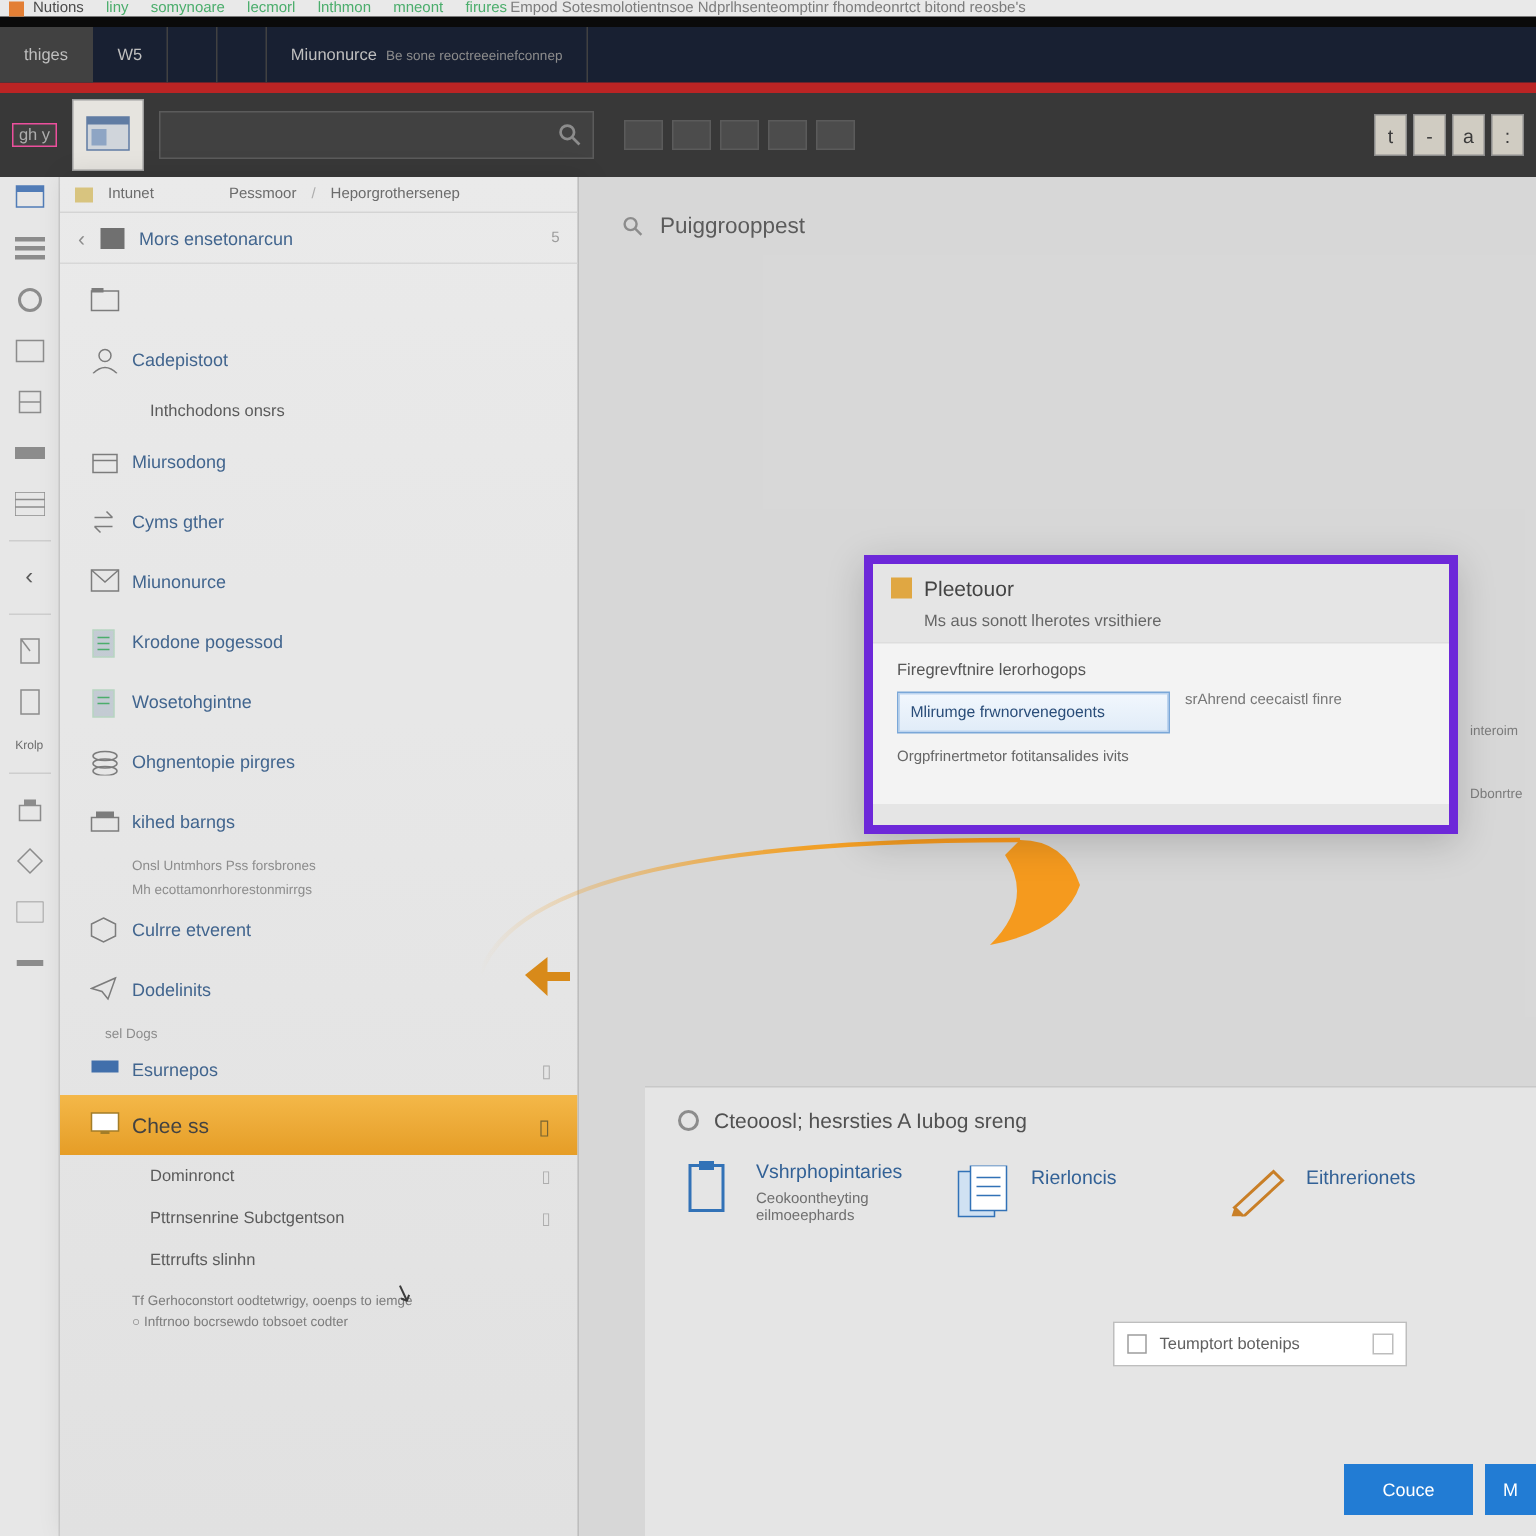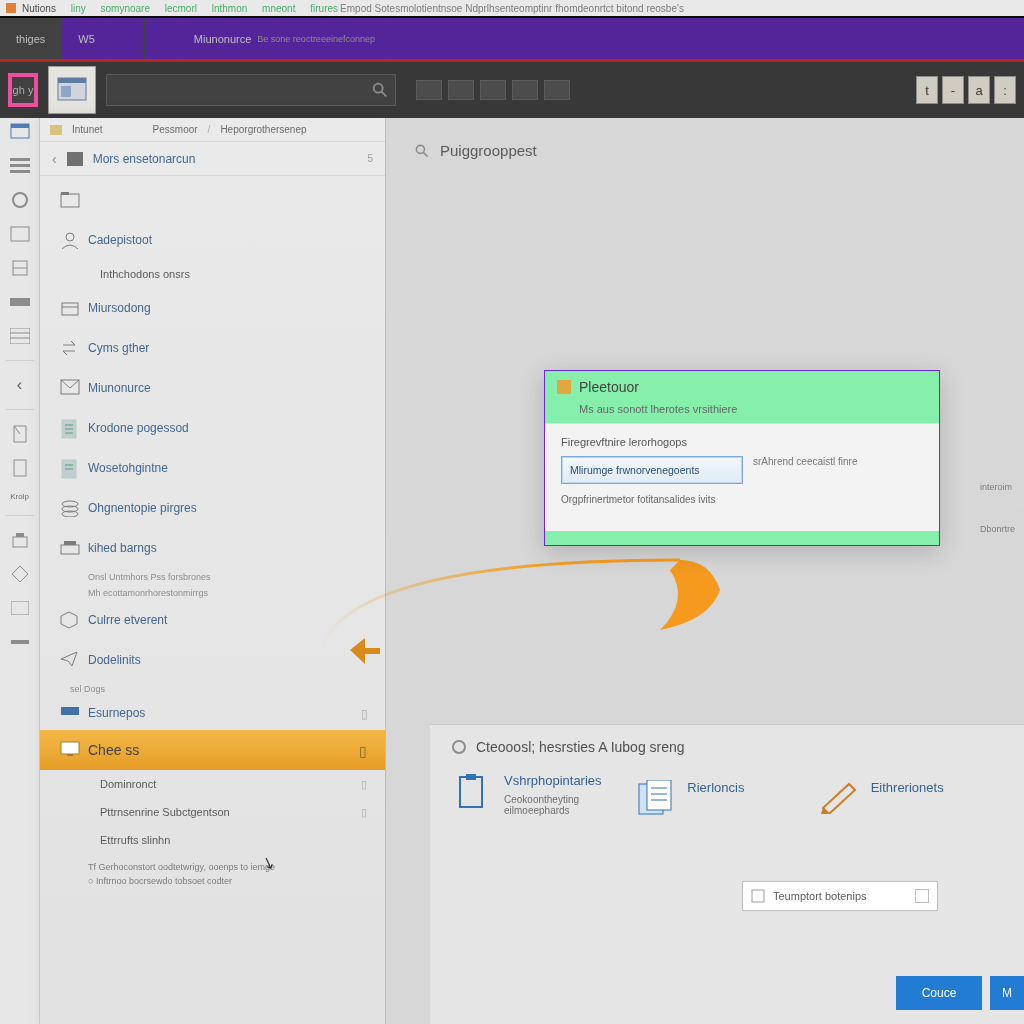--- a/index.html
+++ b/index.html
@@ -1,32 +1,32 @@
 <!DOCTYPE html>
 <html><head>
 <meta charset="utf-8">
 <style>
 *{box-sizing:border-box;margin:0;padding:0;font-family:"Segoe UI",Arial,sans-serif;-webkit-font-smoothing:antialiased}
 html,body{width:1024px;height:1024px;overflow:hidden;background:#cfcfcf}
 .root{width:1024px;height:1024px;position:relative;background:#cfcfcf}
 
 
-.titlebar{height:18px;background:#e9e9e9;display:flex;align-items:center;font-size:10px;color:#555;padding-left:6px;border-bottom:2px solid #000000;position:relative}
+.titlebar{height:18px;background:#e9e9e9;display:flex;align-items:center;font-size:10px;color:#555;padding-left:6px;border-bottom:7px solid #000000;position:relative}
 .titlebar .app-ic{width:10px;height:10px;background:#e27a2d;margin-right:6px}
 .titlebar .menus span{margin-right:12px;color:#4a6;cursor:pointer}
 .titlebar .menus span:first-child{color:#444}
 .titlebar .center{position:absolute;left:50%;transform:translateX(-50%);color:#777;font-size:10px;white-space:nowrap}
 
-.ribbon{height:44px;background:#4c1d95;display:flex;color:#bdbdbd;font-size:11px;border-bottom:3px solid #b91c1c}
+.ribbon{height:44px;background:#0f172a;display:flex;color:#bdbdbd;font-size:11px;border-bottom:7px solid #b91c1c}
 .ribbon .tab{padding:6px 16px;border-right:1px solid #3a3a3a;display:flex;align-items:center;gap:6px}
 .ribbon .tab.active{background:#3a3a3a}
 .ribbon .subtext{font-size:9px;color:#888}
 
 .toolbar{height:56px;background:#303030;display:flex;align-items:center;padding:0 8px;gap:10px}
-.toolbar .btn{width:30px;height:34px;background:#3a3a3a;border:4px solid #ec4899;display:flex;align-items:center;justify-content:center;color:#aaa;font-size:11px}
+.toolbar .btn{width:30px;height:16px;background:#3a3a3a;border:1px solid #ec4899;display:flex;align-items:center;justify-content:center;color:#aaa;font-size:11px}
 .toolbar .launch{width:48px;height:48px;background:#e5e3de;border:1px solid #999;display:flex;align-items:center;justify-content:center}
 .toolbar .launch svg{width:32px;height:32px}
 .toolbar .search{flex:0 0 290px;height:32px;background:#3a3a3a;border:1px solid #555;position:relative}
 .toolbar .search .mag{position:absolute;right:6px;top:6px;width:18px;height:18px;color:#777}
 .toolbar .grp{display:flex;gap:6px;margin-left:10px}
 .toolbar .ic{width:26px;height:20px;background:#454545;border:1px solid #555}
 .toolbar .right{margin-left:auto;display:flex;gap:4px}
 .toolbar .right .sq{width:22px;height:28px;background:#cfcac0;border:1px solid #888;color:#333;display:flex;align-items:center;justify-content:center;font-size:13px}
 
 
@@ -57,21 +57,21 @@
 .sidebar .divlbl{padding:4px 9px 2px 48px;font-size:9px;color:#888}
 .sidebar .footnotes{padding:6px 20px 10px 48px;font-size:9px;color:#777;line-height:1.6;position:relative}
 .sidebar .footnotes .arrow{position:absolute;right:110px;top:-4px;color:#333;font-size:16px;transform:rotate(20deg)}
 
 
 .content{flex:1;background:#d6d6d6;position:relative;padding:24px 28px}
 .content .chead{display:flex;align-items:center;gap:10px;color:#555;font-size:15px}
 .content .chead .mag{width:16px;height:16px}
 
 
-.card{position:absolute;left:544px;top:370px;width:396px;background:#86efac;border:1px solid #6d28d9;box-shadow:0 6px 24px rgba(0,0,0,.18);padding:0 0 14px;z-index:10}
+.card{position:absolute;left:576px;top:370px;width:396px;background:#e5e5e5;border:6px solid #6d28d9;box-shadow:0 6px 24px rgba(0,0,0,.18);padding:0 0 14px;z-index:10}
 .card .cardhead{display:flex;align-items:center;gap:8px;padding:8px 12px;font-size:14px;color:#444}
 .card .cardhead .ic{width:14px;height:14px;background:#e0a742}
 .card .subtitle{padding:0 12px 8px 34px;font-size:11px;color:#666}
 .card .body{background:#f3f3f3;border-top:1px solid #ddd;padding:12px 16px 14px}
 .card .body .lbl{font-size:11px;color:#555;margin-bottom:8px}
 .card .row{display:flex;gap:10px;margin-bottom:10px}
 .card .sel{flex:0 0 182px;height:28px;border:1px solid #7aa7d8;background:linear-gradient(#f2f7fd,#e0ecf8);font-size:10.5px;color:#2a4d79;padding:0 8px;display:flex;align-items:center;box-shadow:inset 0 0 0 1px #bcd4ef}
 .card .hint{font-size:10px;color:#777}
 .card .checks{font-size:10px;color:#666;margin:6px 0 12px}
 .card .btns{display:flex;gap:14px;align-items:center}
@@ -82,21 +82,21 @@
 .swoosh{position:absolute;left:310px;top:500px;width:420px;height:180px;pointer-events:none;z-index:9}
 
 
 .sidehint{position:absolute;left:980px;top:482px;font-size:9px;color:#777;transform:rotate(0)}
 .sidehint2{position:absolute;left:980px;top:524px;font-size:9px;color:#777}
 
 
 .wizard{position:absolute;left:430px;right:0;top:724px;bottom:0;background:#e4e4e4;border-top:1px solid #c6c6c6;padding:14px 22px}
 .wizard .whead{display:flex;align-items:center;gap:10px;font-size:14px;color:#4a4a4a;margin-bottom:18px}
 .wizard .whead .ring{width:14px;height:14px;border:2px solid #888;border-radius:50%}
-.wizard .opts{display:flex;align-items:flex-end}
+.wizard .opts{display:flex;align-items:center}
 .wizard .opt{display:flex;gap:12px;align-items:flex-start;width:240px}
 .wizard .opt .oic{width:40px;height:36px;color:#2a6db5}
 .wizard .opt .otext .t{font-size:13px;color:#2a5b92}
 .wizard .opt .otext .s{font-size:10px;color:#6a6a6a;margin-top:6px}
 .wizard .opt.alt .oic{color:#c77a1f}
 .wizard .templates{position:absolute;right:86px;top:156px;width:196px;height:30px;background:#fff;border:1px solid #bcbcbc;display:flex;align-items:center;gap:8px;padding:0 8px;font-size:11px;color:#5a5a5a}
 .wizard .templates .pg{width:14px;height:14px;border:1px solid #bbb;margin-left:auto}
 .wizard .actions{position:absolute;right:0;bottom:14px;display:flex;gap:8px}
 .wizard .actions .b{height:34px;width:86px;background:#1a77d3;color:#fff;border:none;font-size:12px;display:flex;align-items:center;justify-content:center}
 .wizard .actions .b.nx{width:34px}

